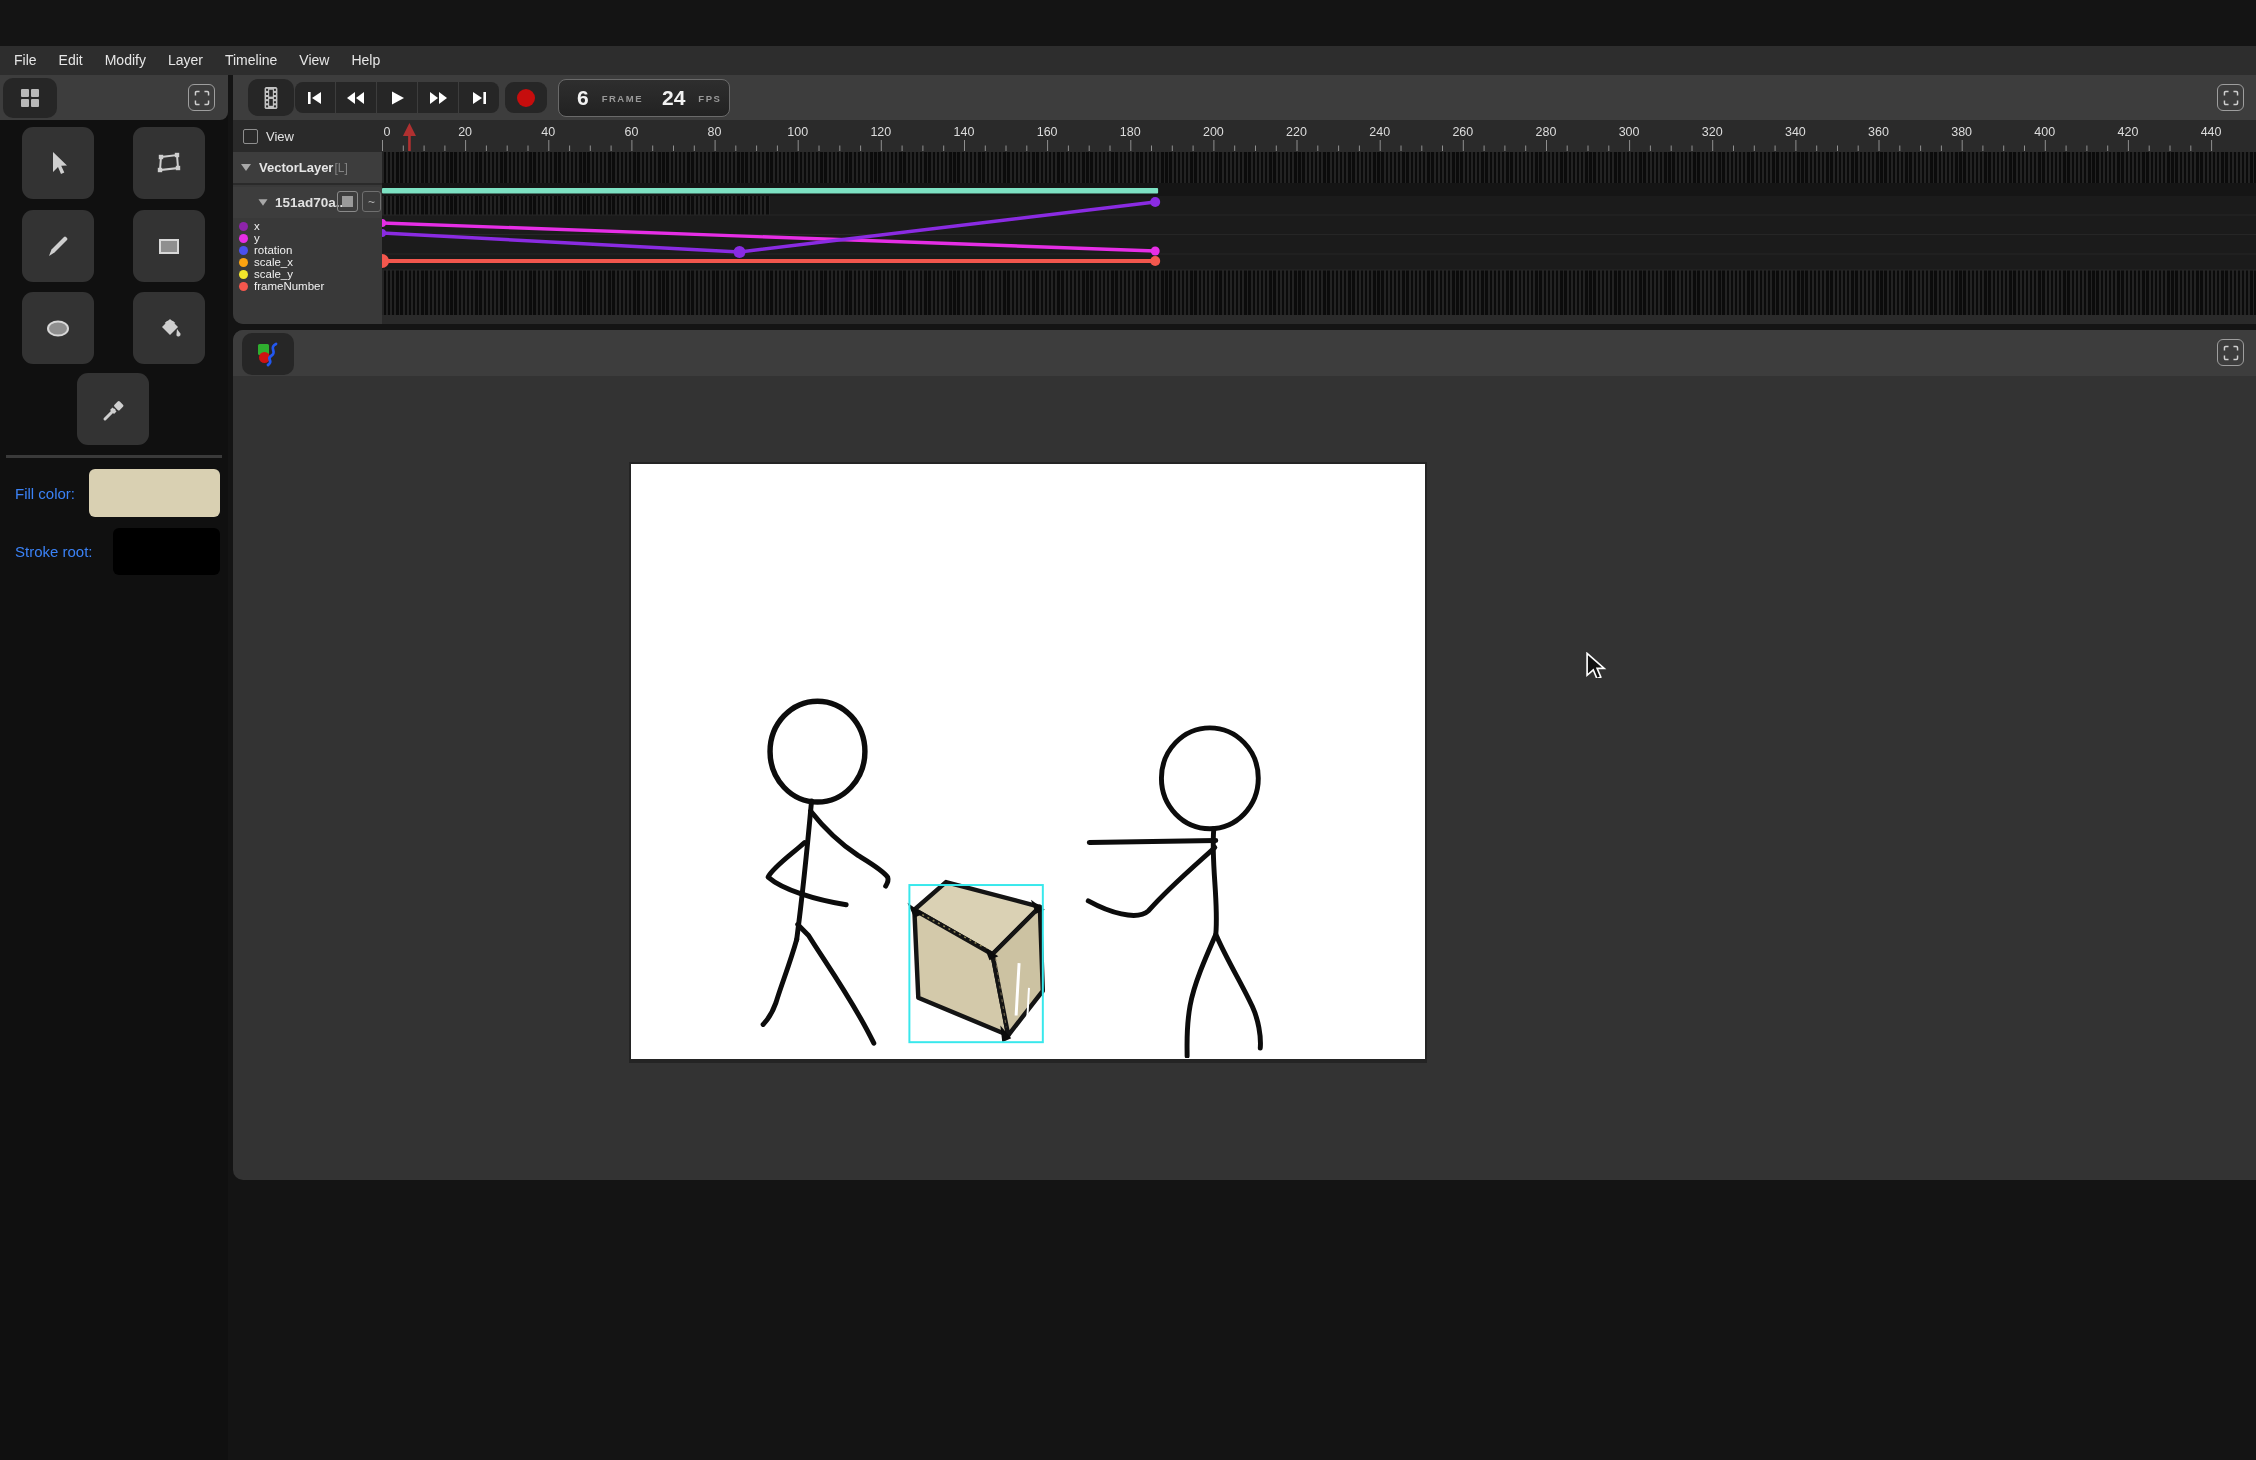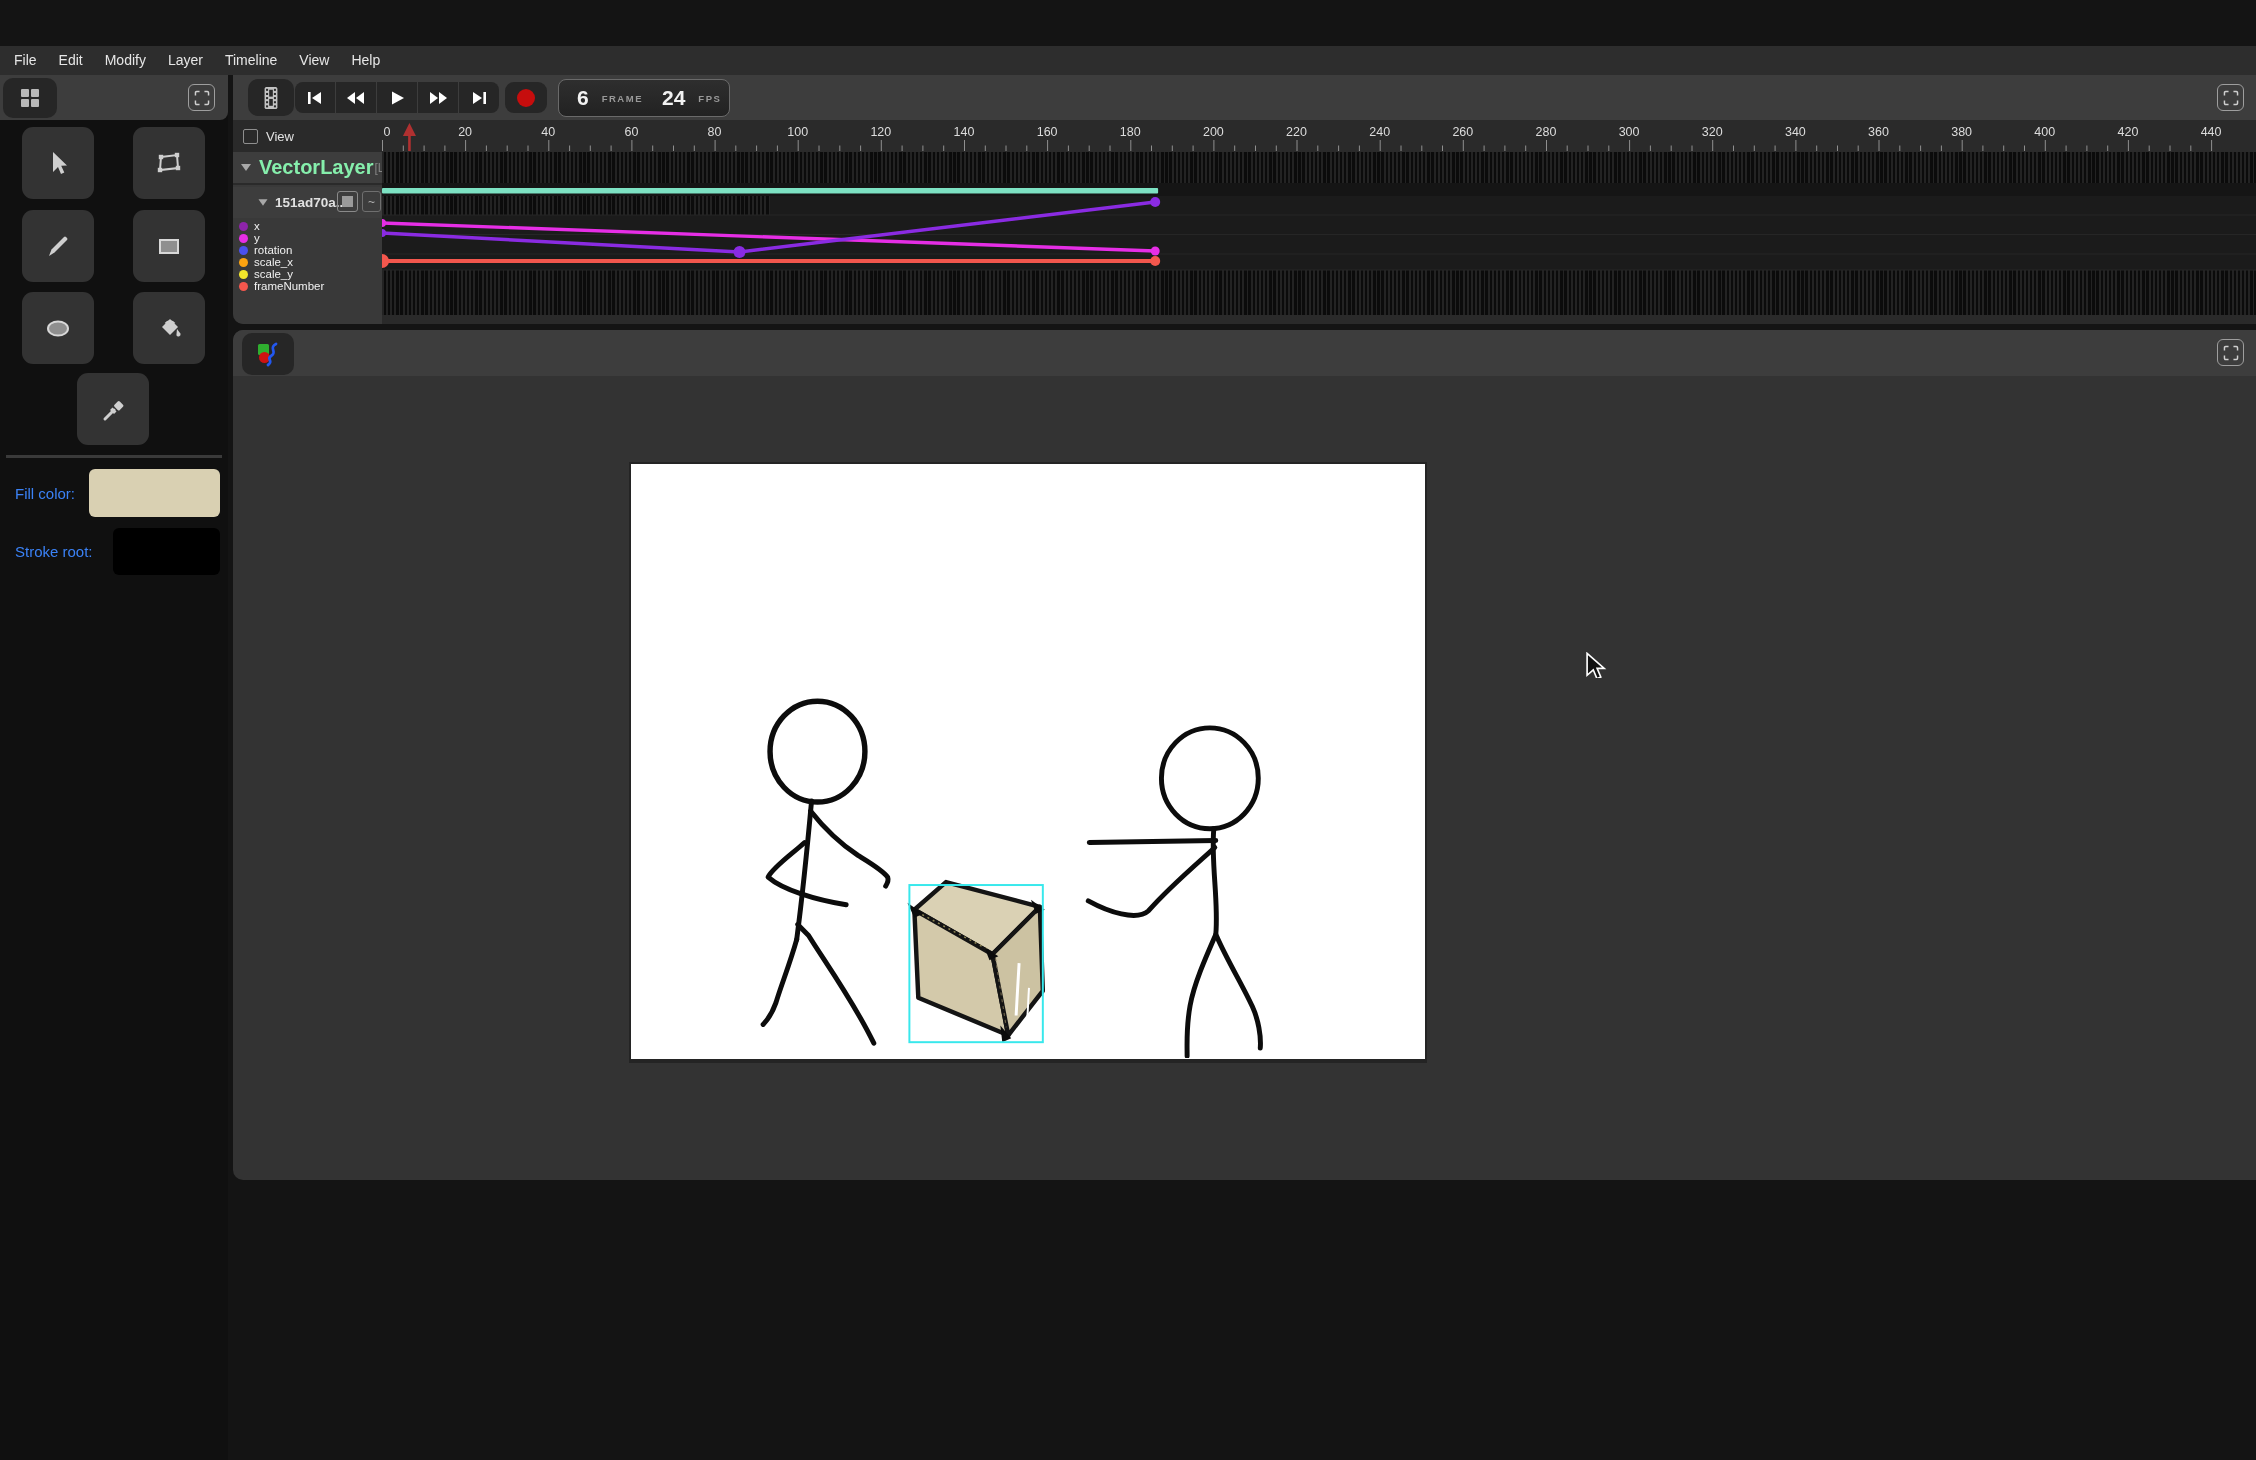--- a/index.html
+++ b/index.html
@@ -45,21 +45,21 @@
   .framebox .cap { color:#999; font-size:9.5px; letter-spacing:1.5px; font-weight:bold; }
   .snaprow { position:absolute; left:0; top:45px; width:149px; height:32px; display:flex; align-items:center; }
   .snapbox { width:15px; height:15px; border:1.5px solid #8f8f8f; border-radius:2px; margin-left:10px; background:transparent; }
   .snaplabel { color:#e2e2e2; font-size:13px; margin-left:8px; }
   .leftcol { position:absolute; left:0; top:77px; width:149px; height:172px; background:#393939; }
   .lrow1 { position:absolute; left:0; top:0; width:149px; height:33px; background:#3d3d3d; border-bottom:2px solid #2a2a2a;
            display:flex; align-items:center; }
   .lrow2 { position:absolute; left:0; top:35px; width:149px; height:31px; background:#3d3d3d; display:flex; align-items:center; }
   .tri { width:0; height:0; border-left:5.5px solid transparent; border-right:5.5px solid transparent;
          border-top:7px solid #a8a8a8; margin-left:8px; }
-  .layername { color:#86efac; font-size:20px; font-weight:600; margin-left:8px; }
+  .layername { color:#e5e5e5; font-size:13px; font-weight:600; margin-left:8px; }
   .layertag { color:#848484; font-size:12px; margin-left:1px; }
   .sublayer { color:#e0e0e0; font-size:13.5px; font-weight:600; margin-left:7px; }
   .sqbtn { position:absolute; left:104px; top:4px; width:21px; height:21px; border:1.5px solid #8a8a8a;
            border-radius:3px; display:flex; align-items:center; justify-content:center; }
   .sqbtn .inner { width:11px; height:11px; background:#9a9a9a; }
   .tildebtn { position:absolute; left:129px; top:4px; width:19px; height:21px; border:1.5px solid #6f6f6f;
               border-radius:3px; color:#b0b0b0; font-size:12px; display:flex; align-items:center; justify-content:center; }
   .props { position:absolute; left:0; top:68px; width:149px; }
   .proprow { display:flex; align-items:center; height:12px; margin-bottom:0; }
   .propdot { width:9px; height:9px; border-radius:50%; margin-left:6px; flex:none; }

